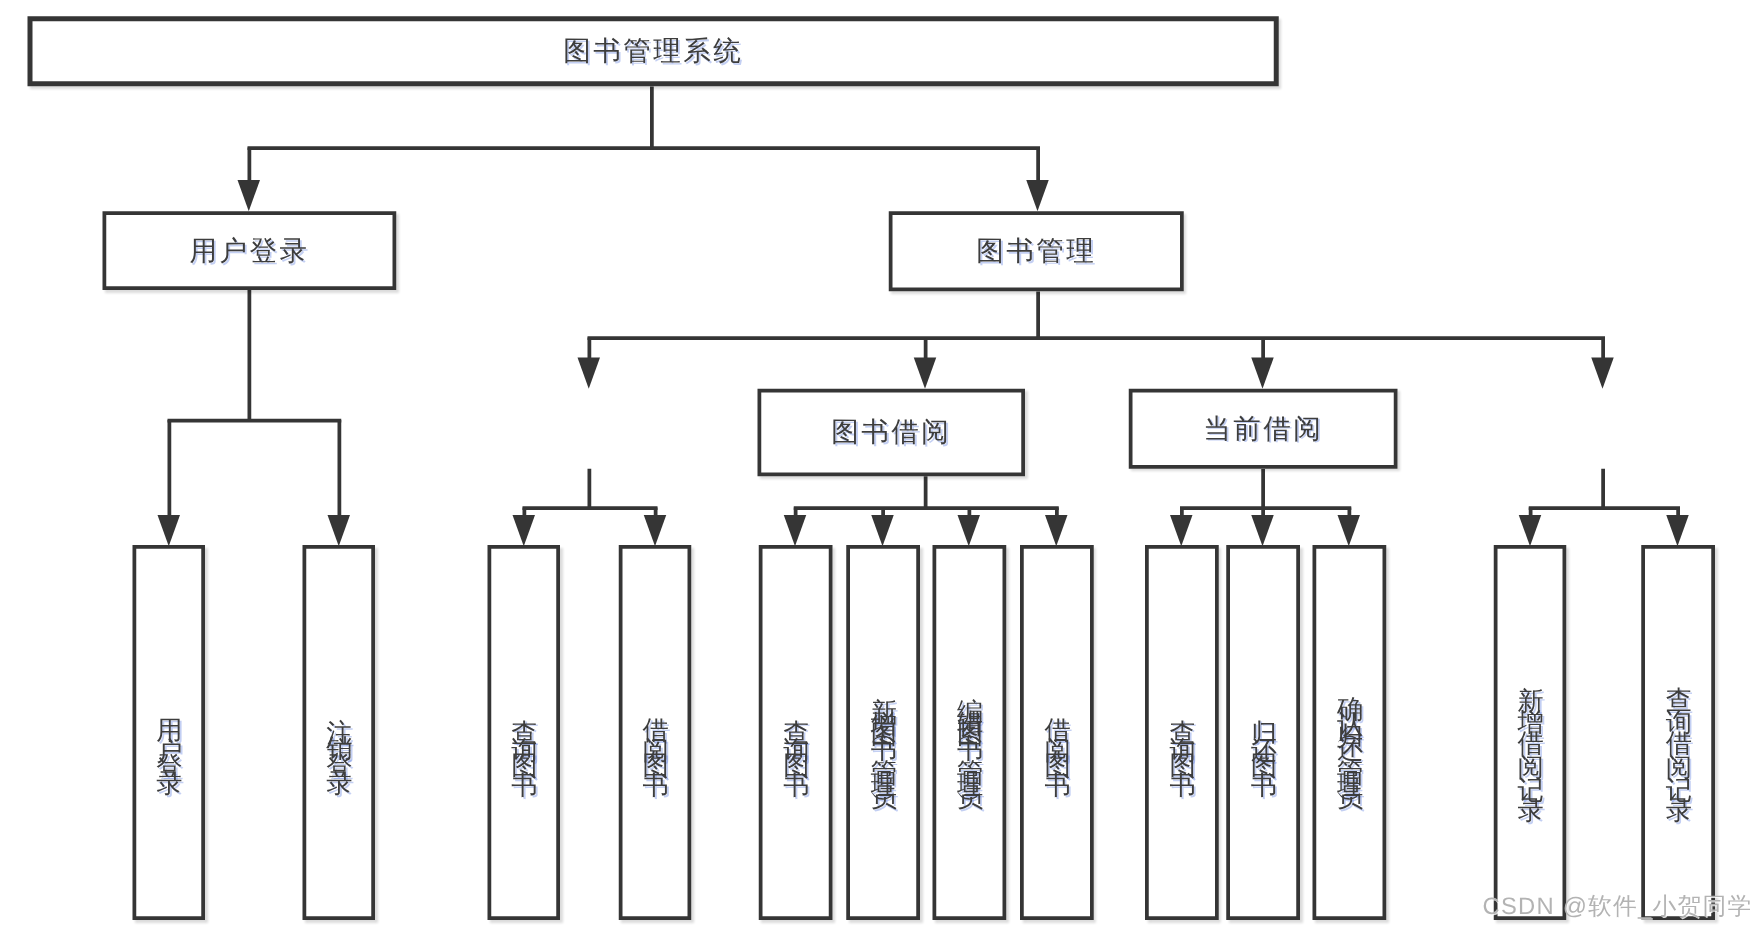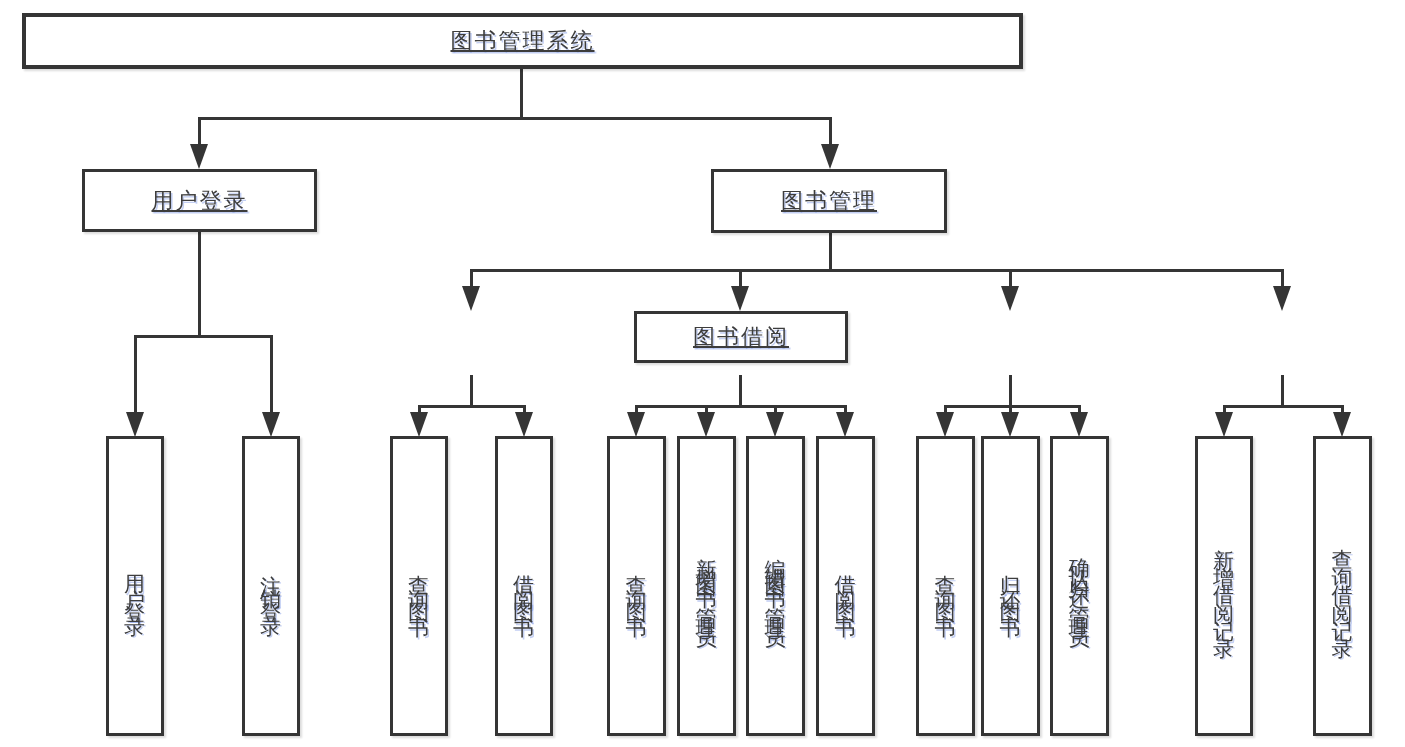--- a/index.html
+++ b/index.html
@@ -10,21 +10,20 @@
   
   .hbox{
     position:absolute;box-sizing:border-box;background:#ffffff;
     border:3px solid #353535;display:flex;align-items:center;justify-content:center;
     box-shadow:2px 2px 2px rgba(0,0,0,0.14);z-index:2;
   }
   .hbox.root{border-width:4px;}
   .hlabel{
     font-size:22px;color:#3d3d3d;letter-spacing:2px;white-space:nowrap;
     text-shadow:1.5px 1.5px 0 rgba(104,134,226,0.40);
-    text-decoration:underline;
   }
   
   .vbox{
     position:absolute;top:436px;height:300px;box-sizing:border-box;background:#ffffff;
     border:3px solid #353535;display:flex;align-items:center;justify-content:center;
     box-shadow:2px 2px 2px rgba(0,0,0,0.14);z-index:2;
   }
   .vlabel{
     writing-mode:vertical-rl;text-orientation:mixed;
     font-size:21px;color:#3d3d3d;letter-spacing:14px;line-height:1;
@@ -54,22 +53,25 @@
     <span class="hlabel">图书管理系统</span>
   </div>
 
   <div class="hbox" style="left:82px;top:169px;width:235px;height:63px">
     <span class="hlabel">用户登录</span>
   </div>
   <div class="hbox" style="left:711px;top:169px;width:236px;height:64px">
     <span class="hlabel">图书管理</span>
   </div>
 
-  <div class="hbox" style="left:634px;top:311px;width:214px;height:52px">
+  <div class="hbox" style="left:606px;top:311px;width:214px;height:70px">
     <span class="hlabel">图书借阅</span>
+  </div>
+  <div class="hbox" style="left:903px;top:311px;width:215px;height:64px">
+    <span class="hlabel">当前借阅</span>
   </div>
 
   <div class="vbox" style="left:106px;width:58px">
     <span class="vlabel">用户登录</span>
   </div>
   <div class="vbox" style="left:242px;width:58px">
     <span class="vlabel">注销登录</span>
   </div>
 
   <div class="vbox" style="left:390px;width:58px">
@@ -102,20 +104,21 @@
     <span class="vlabel tight">确认归还（管理员）</span>
   </div>
 
   <div class="vbox" style="left:1195px;width:58px">
     <span class="vlabel mid">新增借阅记录</span>
   </div>
   <div class="vbox" style="left:1313px;width:59px">
     <span class="vlabel mid">查询借阅记录</span>
   </div>
 
+  <div class="watermark">CSDN @软件_小贺同学</div>
 <div class="line" style="left: 519.5px; top: 69px; width: 3px; height: 49px;"></div>
     <div class="line" style="left: 197.5px; top: 118px; width: 3px; height: 29px;"></div>
     <div class="line" style="left: 828.5px; top: 118px; width: 3px; height: 29px;"></div>
     <div class="line" style="left: 197.5px; top: 232px; width: 3px; height: 104px;"></div>
     <div class="line" style="left: 133.5px; top: 336px; width: 3px; height: 78px;"></div>
     <div class="line" style="left: 269.5px; top: 336px; width: 3px; height: 78px;"></div>
     <div class="line" style="left: 828.5px; top: 233px; width: 3px; height: 37px;"></div>
     <div class="line" style="left: 469.5px; top: 270px; width: 3px; height: 18px;"></div>
     <div class="line" style="left: 738.5px; top: 270px; width: 3px; height: 18px;"></div>
     <div class="line" style="left: 1008.5px; top: 270px; width: 3px; height: 18px;"></div>

